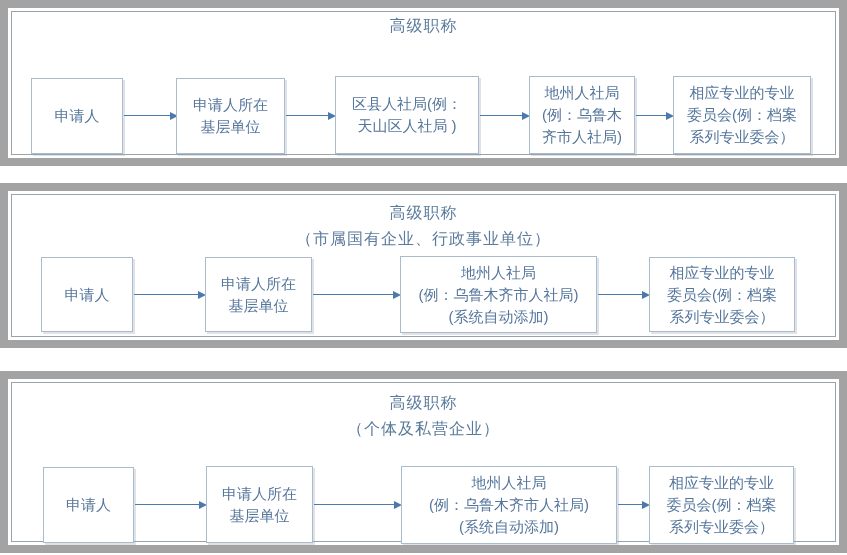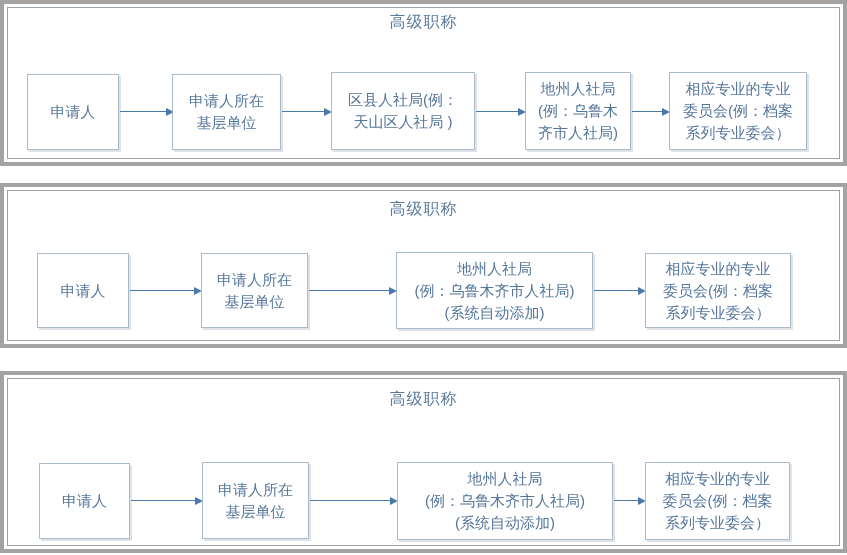--- a/index.html
+++ b/index.html
@@ -2,21 +2,21 @@
 <html><head>
 <meta charset="utf-8">
 <style>
   html,body{margin:0;padding:0;background:#ffffff;}
   .canvas{
     position:relative;width:847px;height:555px;background:#ffffff;
     font-family:"Liberation Sans","DejaVu Sans",sans-serif;overflow:hidden;
   }
   .panel{
     position:absolute;left:0;width:847px;box-sizing:border-box;
-    border:4px solid #a3a3a3;background:#ffffff;
+    border:8px solid #a3a3a3;background:#ffffff;
   }
   .frame{
     position:absolute;inset:3px;border:1px solid #99a3ab;pointer-events:none;
   }
   .ptitle{
     position:absolute;left:0;right:0;text-align:center;
     color:#5b7b9c;font-size:16px;line-height:26px;letter-spacing:1px;
   }
   .box{
     position:absolute;box-sizing:border-box;background:#ffffff;
@@ -56,39 +56,41 @@
     <div class="arrow" style="left:628px;top:107px;width:36px;"></div>
     <div class="box" style="left:665px;top:68px;width:138px;height:78px;">相应专业的专业
 委员会(例：档案
 系列专业委会）</div>
   </div>
 
   <div class="panel" style="top:183px;height:165px;">
     <div class="frame"></div>
     <div class="ptitle" style="top:9px;">
       <div>高级职称</div>
+      <div>（市属国有企业、行政事业单位）</div>
     </div>
     <div class="box" style="left:33px;top:66px;width:92px;height:75px;">申请人</div>
     <div class="arrow" style="left:126px;top:103px;width:70px;"></div>
     <div class="box" style="left:197px;top:66px;width:107px;height:75px;">申请人所在
 基层单位</div>
     <div class="arrow" style="left:305px;top:103px;width:86px;"></div>
     <div class="box" style="left:392px;top:65px;width:197px;height:77px;">地州人社局
 (例：乌鲁木齐市人社局)
 (系统自动添加)</div>
     <div class="arrow" style="left:590px;top:103px;width:50px;"></div>
     <div class="box" style="left:641px;top:66px;width:146px;height:75px;">相应专业的专业
 委员会(例：档案
 系列专业委会）</div>
   </div>
 
   <div class="panel" style="top:371px;height:182px;">
     <div class="frame"></div>
     <div class="ptitle" style="top:11px;">
       <div>高级职称</div>
+      <div>（个体及私营企业）</div>
     </div>
     <div class="box" style="left:35px;top:88px;width:91px;height:76px;">申请人</div>
     <div class="arrow" style="left:127px;top:125px;width:70px;"></div>
     <div class="box" style="left:198px;top:87px;width:107px;height:77px;">申请人所在
 基层单位</div>
     <div class="arrow" style="left:306px;top:125px;width:86px;"></div>
     <div class="box" style="left:393px;top:87px;width:216px;height:78px;">地州人社局
 (例：乌鲁木齐市人社局)
 (系统自动添加)</div>
     <div class="arrow" style="left:610px;top:125px;width:30px;"></div>

